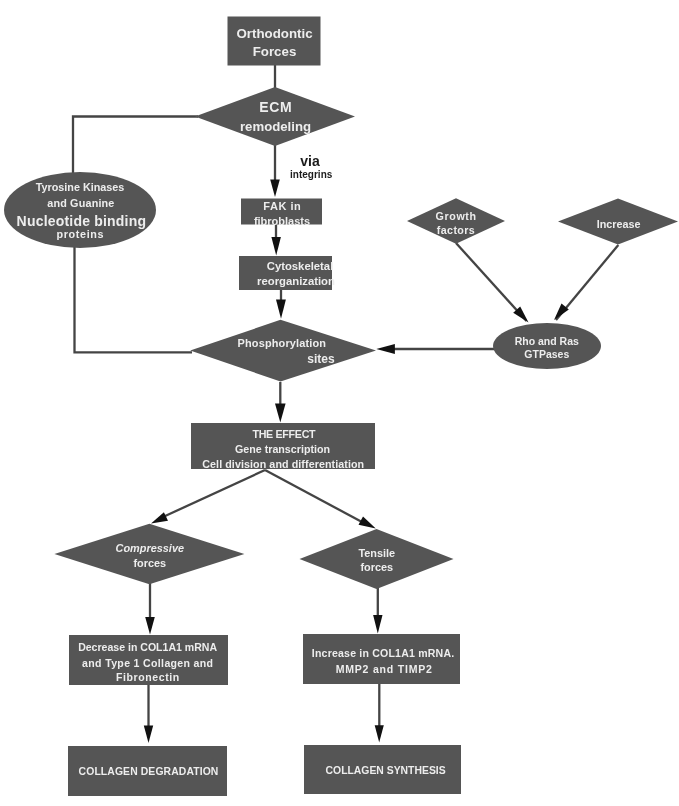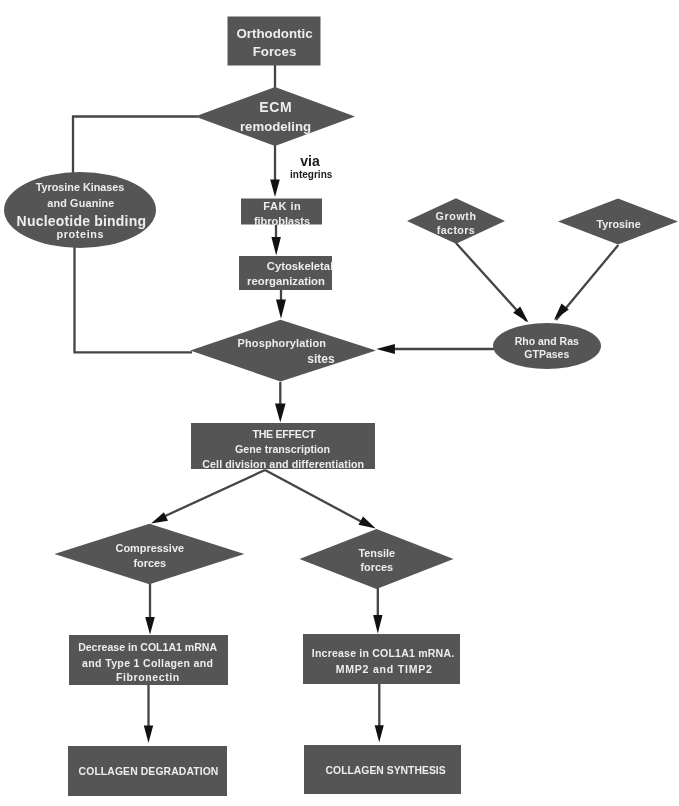--- a/index.html
+++ b/index.html
@@ -84,38 +84,38 @@
 
     <div class="lbl" style="left: 80px; top: 181.8px; font-size: 10.8px; color: rgb(237, 237, 237);">Tyrosine Kinases</div>
     <div class="lbl" style="left: 80.8px; top: 198.3px; font-size: 10.8px; letter-spacing: 0.17px; text-indent: 0.17px; color: rgb(237, 237, 237);">and Guanine</div>
     <div class="lbl" style="left: 81.3px; top: 213.8px; font-size: 14px; letter-spacing: 0.2px; text-indent: 0.2px; color: rgb(237, 237, 237);">Nucleotide binding</div>
     <div class="lbl" style="left: 80px; top: 229.3px; font-size: 10.8px; letter-spacing: 0.65px; text-indent: 0.65px; color: rgb(237, 237, 237);">proteins</div>
 
     <div class="lbl" style="left: 282px; top: 201px; font-size: 11px; letter-spacing: 0.5px; text-indent: 0.5px; color: rgb(237, 237, 237);">FAK in</div>
     <div class="lbl" style="left: 282px; top: 215.5px; font-size: 11px; color: rgb(237, 237, 237);">fibroblasts</div>
 
     <div class="lbl" style="left: 300px; top: 260.6px; font-size: 11.3px; color: rgb(237, 237, 237);">Cytoskeletal</div>
-    <div class="lbl" style="left: 286px; top: 276.1px; font-size: 11.3px; color: rgb(237, 237, 237);">reorganization</div>
+    <div class="lbl" style="left: 296px; top: 276.1px; font-size: 11.3px; color: rgb(237, 237, 237);">reorganization</div>
 
     <div class="lbl" style="left: 455.8px; top: 210.8px; font-size: 10.7px; letter-spacing: 0.6px; text-indent: 0.6px; color: rgb(237, 237, 237);">Growth</div>
     <div class="lbl" style="left: 455.8px; top: 224.8px; font-size: 10.7px; letter-spacing: 0.38px; text-indent: 0.38px; color: rgb(237, 237, 237);">factors</div>
 
-    <div class="lbl" style="left: 618.6px; top: 218.8px; font-size: 10.8px; color: rgb(237, 237, 237);">Tyrosine</div>
+    <div class="lbl" style="left: 618.6px; top: 218.8px; font-size: 10.8px; color: rgb(237, 237, 237);">Increase</div>
 
     <div class="lbl" style="left: 546.8px; top: 335.8px; font-size: 10.5px; color: rgb(237, 237, 237);">Rho and Ras</div>
     <div class="lbl" style="left: 546.8px; top: 349.3px; font-size: 10.5px; color: rgb(237, 237, 237);">GTPases</div>
 
     <div class="lbl" style="left: 281.8px; top: 338.4px; font-size: 10.95px; letter-spacing: 0.16px; text-indent: 0.16px; color: rgb(237, 237, 237);">Phosphorylation</div>
     <div class="lbl" style="left: 273px; top: 353.1px; font-size: 12px; color: rgb(237, 237, 237); margin-left: 48px;">sites</div>
 
     <div class="lbl" style="left: 284px; top: 429px; font-size: 10.7px; letter-spacing: -0.3px; text-indent: -0.3px; color: rgb(237, 237, 237);">THE EFFECT</div>
     <div class="lbl" style="left: 282.5px; top: 444px; font-size: 10.7px; color: rgb(237, 237, 237);">Gene transcription</div>
     <div class="lbl" style="left: 283.2px; top: 459px; font-size: 10.7px; letter-spacing: 0.085px; text-indent: 0.085px; color: rgb(237, 237, 237);">Cell division and differentiation</div>
 
-    <div class="lbl" style="left: 149.8px; top: 543.2px; font-size: 10.9px; color: rgb(237, 237, 237);">Compressive</div>
+    <div class="lbl" style="left: 149.8px; top: 543.2px; font-size: 10.9px; color: rgb(237, 237, 237); font-style: italic;">Compressive</div>
     <div class="lbl" style="left: 149.8px; top: 557.7px; font-size: 10.9px; color: rgb(237, 237, 237);">forces</div>
 
     <div class="lbl" style="left: 376.8px; top: 548.3px; font-size: 10.9px; color: rgb(237, 237, 237);">Tensile</div>
     <div class="lbl" style="left: 376.8px; top: 562.3px; font-size: 10.9px; color: rgb(237, 237, 237);">forces</div>
 
     <div class="lbl" style="left: 147.6px; top: 641.8px; font-size: 10.56px; color: rgb(237, 237, 237); text-align: right;">Decrease in COL1A1 mRNA</div>
     <div class="lbl" style="left: 147.6px; top: 657.8px; font-size: 10.56px; letter-spacing: 0.34px; text-indent: 0.34px; color: rgb(237, 237, 237);">and Type 1 Collagen and</div>
     <div class="lbl" style="left: 147.6px; top: 672.4px; font-size: 10.56px; letter-spacing: 0.6px; text-indent: 0.6px; color: rgb(237, 237, 237);">Fibronectin</div>
 
     <div class="lbl" style="left: 383px; top: 647.6px; font-size: 10.56px; letter-spacing: 0.2px; text-indent: 0.2px; color: rgb(237, 237, 237);">Increase in COL1A1 mRNA.</div>

